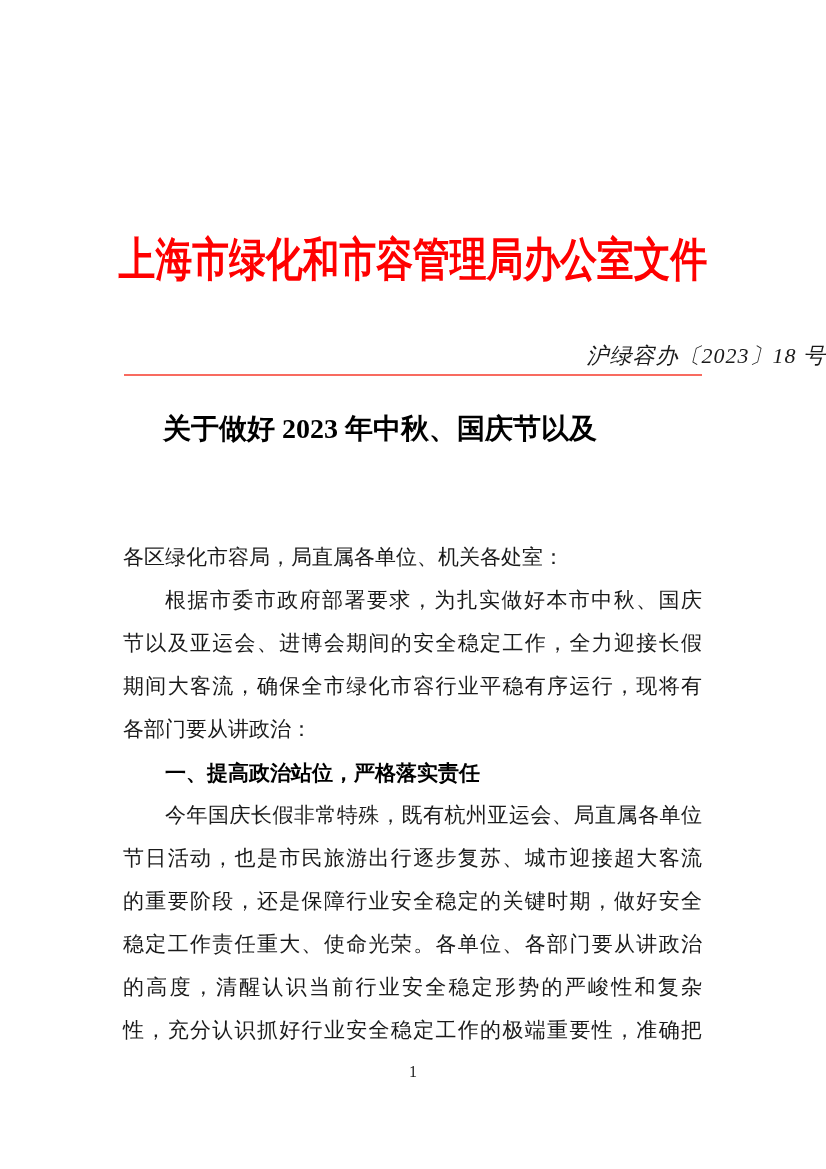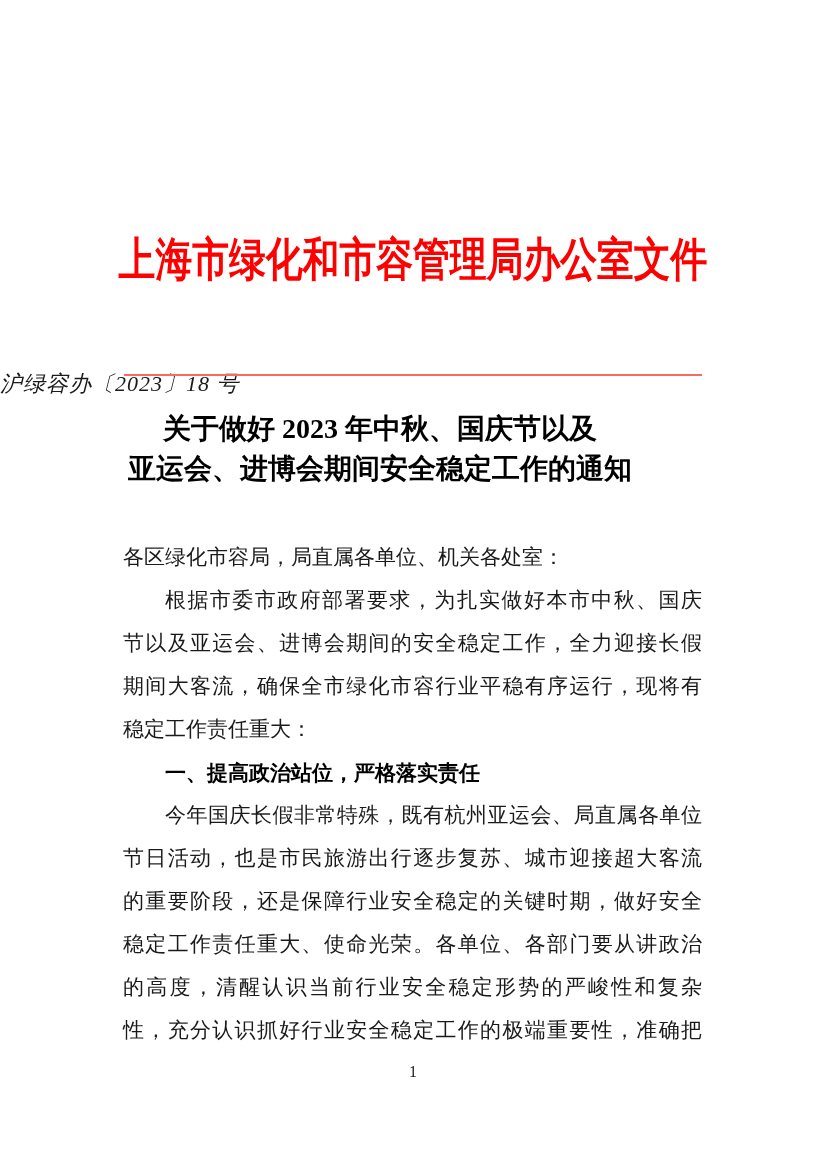--- a/index.html
+++ b/index.html
@@ -33,26 +33,25 @@
     display: inline-block;
     transform: scaleX(0.80);
     transform-origin: center;
     letter-spacing: 0px;
   }
   .doc-number {
     position: absolute;
     top: 341px;
     left: 0;
     width: 100%;
-    text-align: left;
+    text-align: right;
     font-size: 22px;
     font-style: italic;
     letter-spacing: 1px;
     color: #1a1a1a;
-    margin-top: 28px;
   }
   .red-line {
     position: absolute;
     top: 374px;
     left: 124px;
     width: 578px;
     height: 2px;
     background: #f86b60;
   }
   .doc-title {
@@ -110,29 +109,28 @@
   <div class="red-head">
     <span class="red-head-inner">上海市绿化和市容管理局办公室文件</span>
   </div>
 
   <div class="doc-number">沪绿容办〔2023〕18 号</div>
 
   <div class="red-line"></div>
 
   <div class="doc-title">
     <div>关于做好 2023 年中秋、国庆节以及</div>
-    <div>亚运会、进博会期间安全稳定工作的通知</div>
   </div>
 
   <div class="body-block">
     <div class="line">各区绿化市容局，局直属各单位、机关各处室：</div>
     <div class="line indent fill">根据市委市政府部署要求，为扎实做好本市中秋、国庆</div>
     <div class="line fill">节以及亚运会、进博会期间的安全稳定工作，全力迎接长假</div>
     <div class="line fill">期间大客流，确保全市绿化市容行业平稳有序运行，现将有</div>
-    <div class="line">稳定工作责任重大：</div>
+    <div class="line">各部门要从讲政治：</div>
     <div class="line indent heading">一、提高政治站位，严格落实责任</div>
     <div class="line indent fill">今年国庆长假非常特殊，既有杭州亚运会、局直属各单位</div>
     <div class="line fill">节日活动，也是市民旅游出行逐步复苏、城市迎接超大客流</div>
     <div class="line fill">的重要阶段，还是保障行业安全稳定的关键时期，做好安全</div>
     <div class="line fill">稳定工作责任重大、使命光荣。各单位、各部门要从讲政治</div>
     <div class="line fill">的高度，清醒认识当前行业安全稳定形势的严峻性和复杂</div>
     <div class="line fill">性，充分认识抓好行业安全稳定工作的极端重要性，准确把</div>
   </div>
 
   <div class="page-number">1</div>

